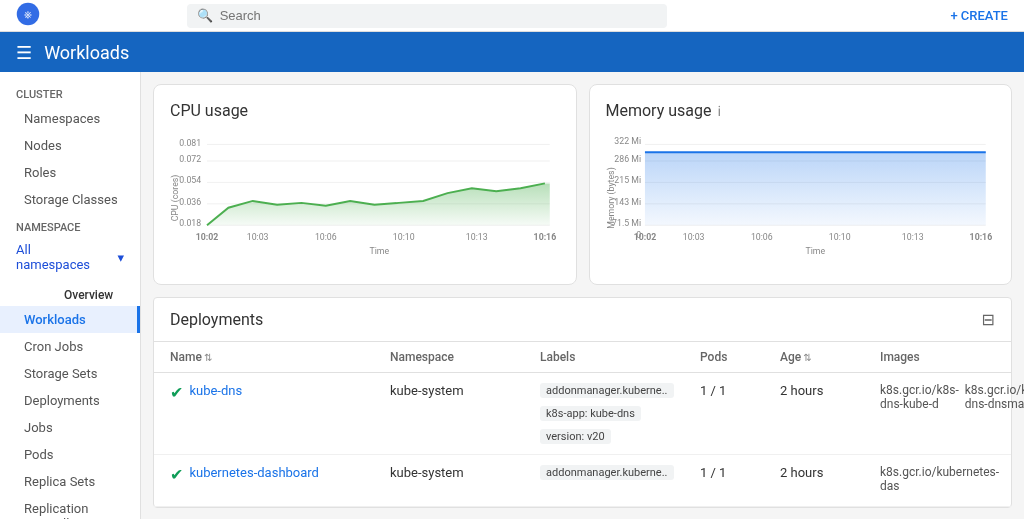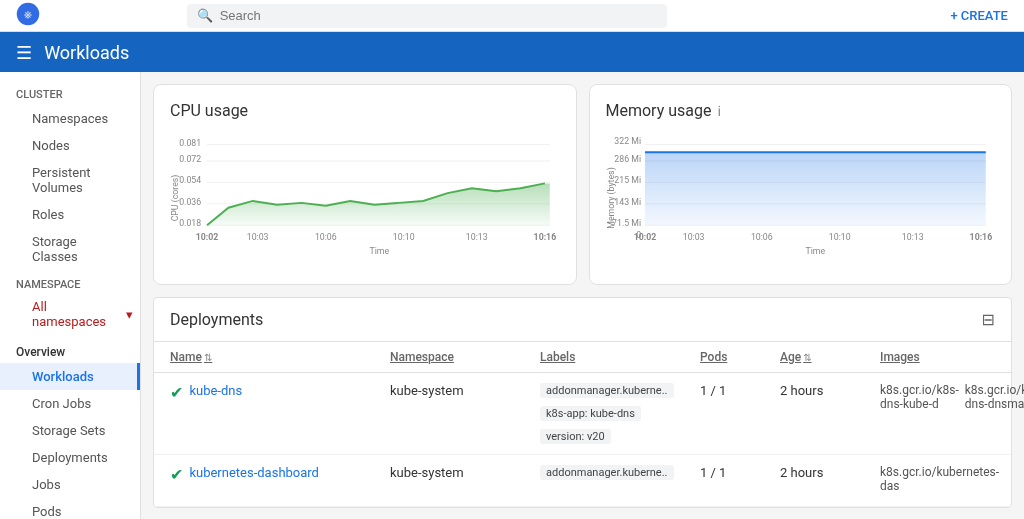--- a/index.html
+++ b/index.html
@@ -40,29 +40,29 @@
 
     
     .sidebar {
       width: 141px; background: #fff; border-right: 1px solid #e0e0e0;
       overflow-y: auto; flex-shrink: 0; padding-top: 8px;
     }
     .sidebar-section-title {
       padding: 8px 16px 4px; font-size: 11px; font-weight: 500; color: #666; text-transform: uppercase;
     }
     .sidebar-item {
-      padding: 6px 16px 6px 32px; font-size: 13px; color: #555; cursor: pointer;
+      padding: 6px 16px 6px 24px; font-size: 13px; color: #555; cursor: pointer;
       display: block;
     }
     .sidebar-item.active { background: #e8f0fe; color: #1a73e8; font-weight: 500; border-right: 3px solid #1a73e8; padding-right: 13px; }
     .sidebar-group-title {
-      padding: 8px 16px 4px; font-size: 12px; font-weight: 500; color: #333; margin-top: 4px;
+      padding: 8px 16px 4px; font-size: 12px; font-weight: 500; color: #333; margin-top: 4px; margin-left: 48px;
     }
     .namespace-selector {
-      display: flex; align-items: center; padding: 4px 16px; font-size: 13px; color: #b91c1c; cursor: pointer; gap: 20px; margin-left: 16px;
+      display: flex; align-items: center; padding: 4px 16px; font-size: 13px; color: #1d4ed8; cursor: pointer; gap: 20px;
     }
 
     
     .content { flex: 1; overflow-y: auto; padding: 12px; display: flex; flex-direction: column; gap: 12px; }
 
     
     .charts-row { display: flex; gap: 12px; }
     .chart-card {
       background: #fff; border: 1px solid #e0e0e0; border-radius: 8px;
       padding: 16px; flex: 1;
@@ -79,21 +79,21 @@
       justify-content: space-between; border-bottom: 1px solid #e0e0e0;
     }
     .table-title { font-size: 16px; font-weight: 400; color: #333; }
     .filter-icon { color: #666; cursor: pointer; font-size: 16px; }
     .table-cols {
       display: grid;
       grid-template-columns: 220px 150px 160px 80px 100px 1fr 24px;
       padding: 8px 16px; border-bottom: 1px solid #e0e0e0;
       font-size: 12px; color: #666; font-weight: 500;
     }
-    .col-header { display: flex; align-items: center; gap: 2px; text-decoration: underline; }
+    .col-header { display: flex; align-items: center; gap: 2px; }
     .table-row {
       display: grid;
       grid-template-columns: 220px 150px 160px 80px 100px 1fr 24px;
       padding: 8px 16px; border-bottom: 1px solid #f0f0f0; align-items: flex-start;
       min-height: 52px;
     }
     .cell { font-size: 13px; color: #333; display: flex; align-items: flex-start; gap: 6px; padding-top: 2px; }
     .cell.name-cell { color: #1a73e8; cursor: pointer; }
     .status-check { color: #0f9d58; font-size: 16px; }
     .label-chip {
@@ -126,21 +126,20 @@
   <span class="menu-icon">☰</span>
   <span class="title">Workloads</span>
 </div>
 
 <div class="main-layout">
 
   <div class="sidebar">
     <div class="sidebar-section-title">Cluster</div>
     <span class="sidebar-item">Namespaces</span>
     <span class="sidebar-item">Nodes</span>
-    <span class="sidebar-item">Persistent Volumes</span>
     <span class="sidebar-item">Roles</span>
     <span class="sidebar-item">Storage Classes</span>
 
     <div class="sidebar-section-title">Namespace</div>
     <div class="namespace-selector">
       <span>All namespaces</span>
       <span>▾</span>
     </div>
 
     <div class="sidebar-group-title">Overview</div>

